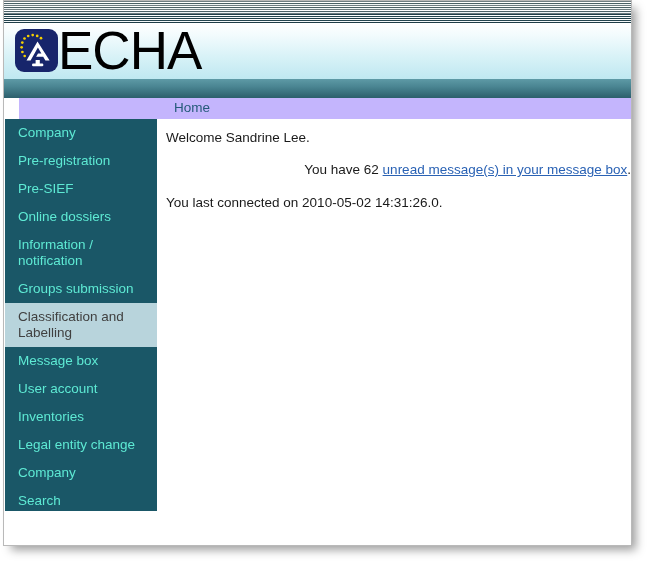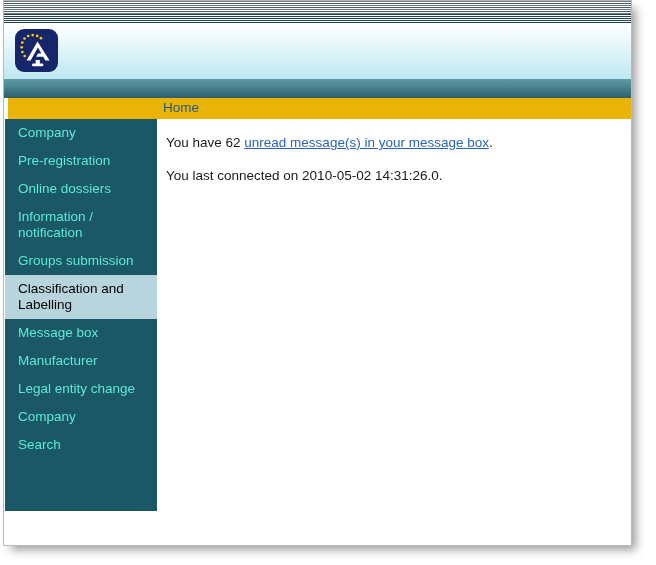--- a/index.html
+++ b/index.html
@@ -97,25 +97,25 @@
     left: 0;
     top: 78px;
     width: 100%;
     height: 19px;
     background: linear-gradient(to bottom, #5e9aa6 0%, #4a8592 40%, #2c5f6c 100%);
   }
 
   
   #breadcrumb-bar {
     position: absolute;
-    left: 4px;
+    left: 15px;
     top: 97px;
     width: 100%;
     height: 21px;
-    background: #eab308;
+    background: #c4b5fd;
   }
   #breadcrumb-home {
     position: absolute;
     left: 155px;
     top: 2px;
     font-size: 13.5px;
     color: #255a7a;
     text-decoration: none;
   }
 
@@ -142,21 +142,21 @@
     display: block;
     padding: 6px 8px 6px 13px;
     font-size: 13.5px;
     line-height: 16px;
     color: #5eead4;
     text-decoration: none;
     cursor: pointer;
   }
   .nav-item.active {
     background: #b8d4dc;
-    color: #000000;
+    color: #404040;
   }
 
   
   #submenu {
     position: absolute;
     left: 155px;
     top: 190px;
     width: 139px;
     background: #1a5767;
     padding: 7px 0 8px 0;
@@ -181,21 +181,21 @@
     background: #ffffff;
   }
   .content-line {
     font-size: 13.5px;
     color: #1a1a1a;
     margin: 0;
     padding: 0 0 0 7px;
     line-height: 16px;
   }
   #welcome-line { padding-top: 11px; }
-  #messages-line { padding-top: 16px; }
+  #messages-line { padding-top: 16px; text-align: right; }
   #lastlogin-line { padding-top: 17px; }
   #unread-link {
     color: #2a62b4;
     text-decoration: underline;
     cursor: pointer;
   }
 </style>
 </head>
 <body>
 
@@ -223,55 +223,59 @@
             <circle cx="13.2" cy="7.0" r="1.35"></circle>
             <circle cx="17.7" cy="6.1" r="1.35"></circle>
             <circle cx="22.2" cy="6.9" r="1.35"></circle>
             <circle cx="26.0" cy="9.2" r="1.35"></circle>
           </g>
           <path d="M22.5 12.5 L11.5 31.5 L15.6 31.5 L22.9 18.6 L26.4 24.6 L23.0 24.6 L21.1 27.8 L28.2 27.8 L30.4 31.5 L34.6 31.5 Z" fill="#ffffff"></path>
           <rect x="20.6" y="31.0" width="4.2" height="4.6" fill="#ffffff"></rect>
           <rect x="17.0" y="34.6" width="11.4" height="2.6" rx="1.3" fill="#ffffff"></rect>
         </g>
       </svg>
+      <span id="logo-word">ECHA</span>
     </div>
   </div>
 
   <div id="teal-band"></div>
 
   <div id="breadcrumb-bar">
     <a id="breadcrumb-home" href="#">Home</a>
   </div>
 
   <div id="body-area">
 
     <nav id="sidebar">
         <a href="#" class="nav-item">Company</a>
         <a href="#" class="nav-item">Pre-registration</a>
+        <a href="#" class="nav-item">Pre-SIEF</a>
         <a href="#" class="nav-item">Online dossiers</a>
         <a href="#" class="nav-item">Information / notification</a>
         <a href="#" class="nav-item">Groups submission</a>
         <a href="#" class="nav-item active">Classification and Labelling</a>
         <a href="#" class="nav-item">Message box</a>
-        <a href="#" class="nav-item">Manufacturer</a>
+        <a href="#" class="nav-item">User account</a>
+        <a href="#" class="nav-item">Inventories</a>
         <a href="#" class="nav-item">Legal entity change</a>
         <a href="#" class="nav-item">Company</a>
         <a href="#" class="nav-item">Search</a>
       </nav>
 
     <div id="submenu">
         <a href="#" class="sub-item">Notify a C&amp;L online</a>
         <a href="#" class="sub-item">Notify a C&amp;L using IUCLID</a>
         <a href="#" class="sub-item">Notify a Bulk C&amp;L</a>
         <a href="#" class="sub-item">Manage the Groups of Manufacturer(s) / Importer(s)</a>
         <a href="#" class="sub-item">View submitted C&amp;L</a>
         <a href="#" class="sub-item">Consult the public C&amp;L inventory</a>
       </div>
 
     <div id="content">
+      <p class="content-line" id="welcome-line">Welcome Sandrine Lee.</p>
       <p class="content-line" id="messages-line">
         <span>You have 62 </span><a href="#" id="unread-link">unread message(s) in your message box</a><span>.</span>
       </p>
       <p class="content-line" id="lastlogin-line">You last connected on 2010-05-02 14:31:26.0.</p>
     </div>
 
   </div>
 </div>
 
 </body></html>

